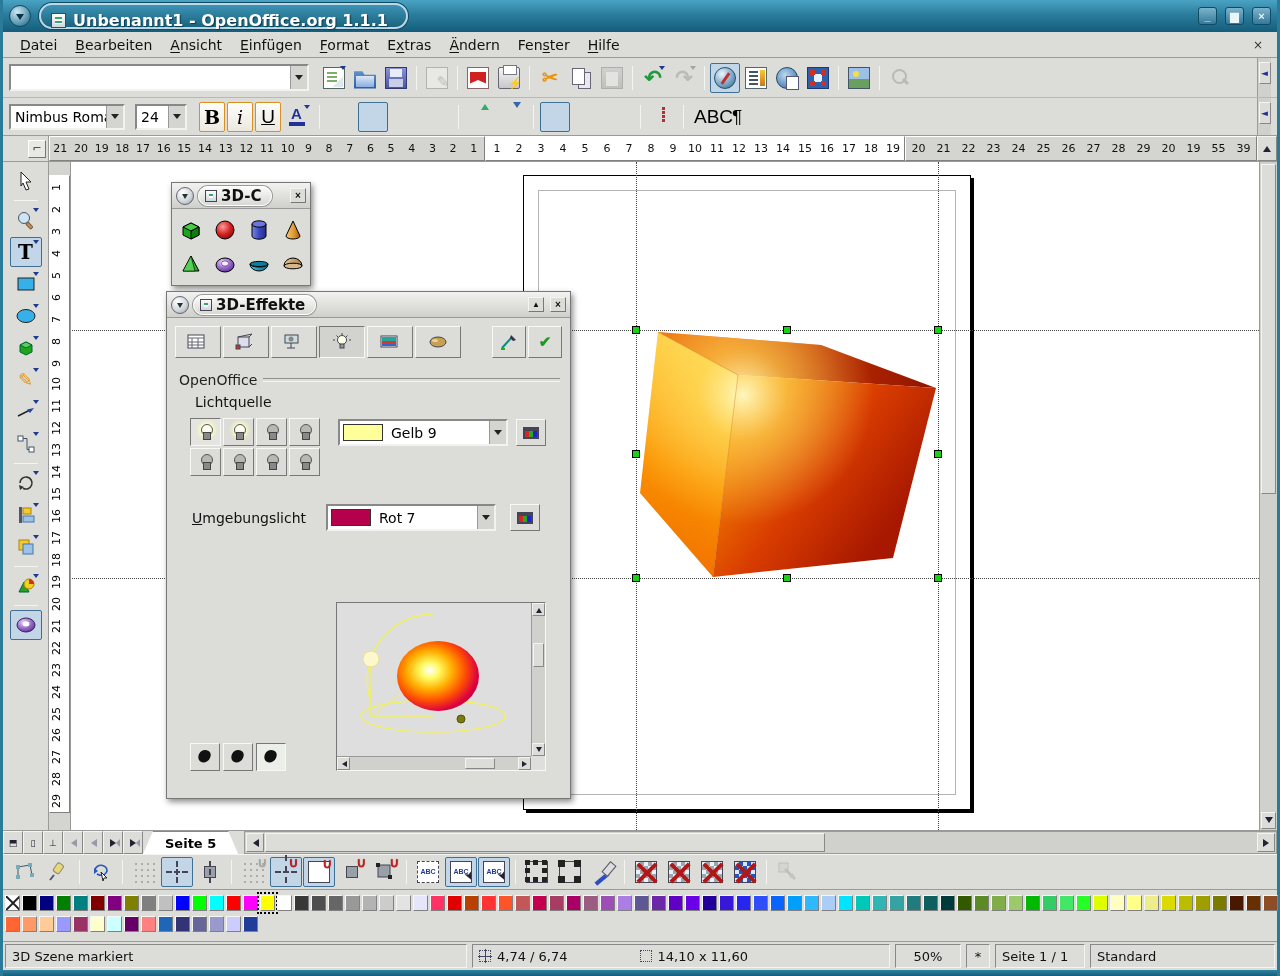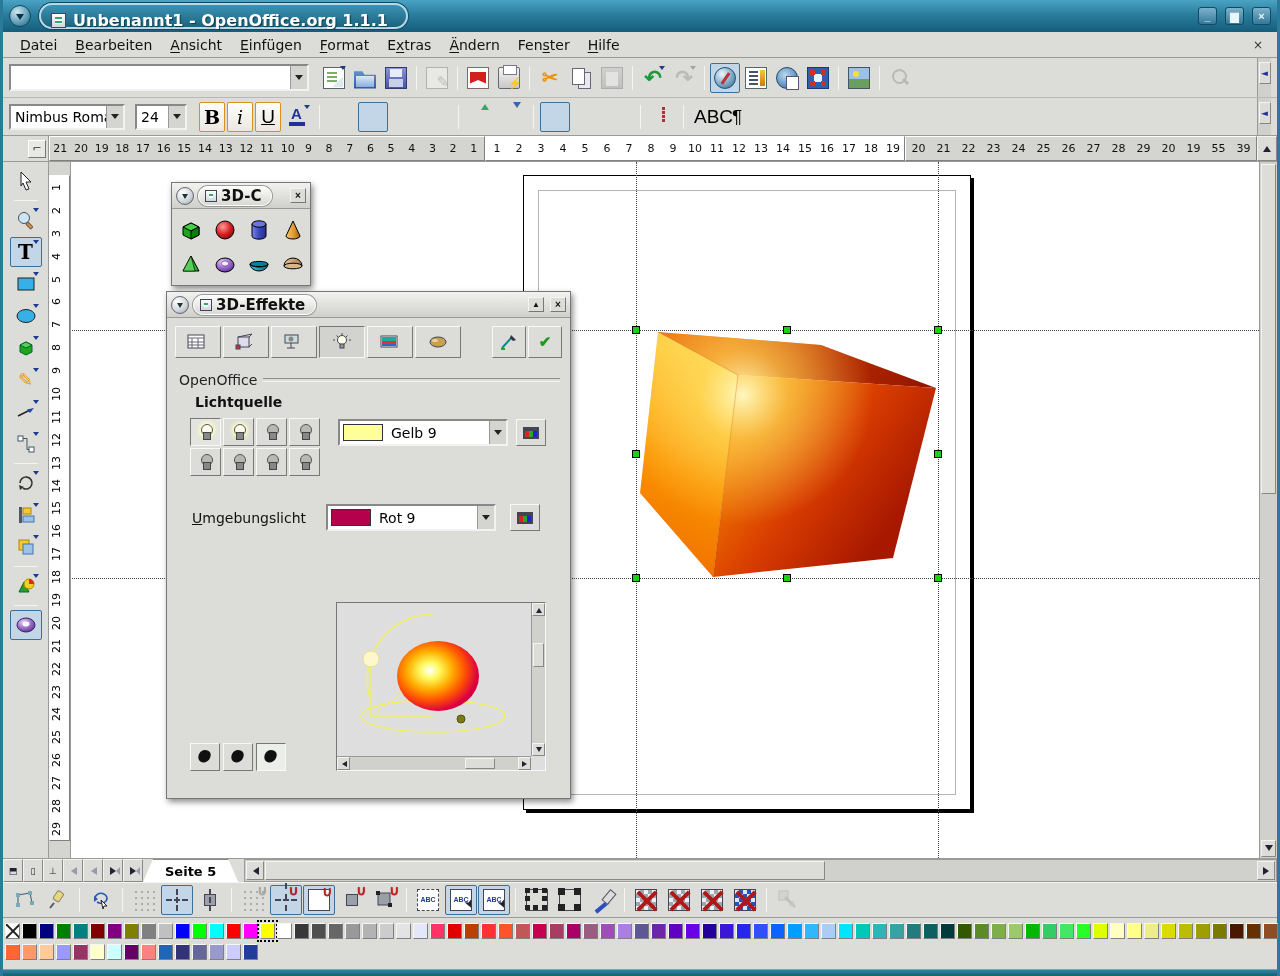--- a/index.html
+++ b/index.html
@@ -863,21 +863,21 @@
                 <line x1="2" y1="16" x2="6" y2="16" stroke="#2a2" stroke-width="2"></line>
               </svg>
           </button>
           <button class="fx-tab" style="color:#1f9a1f;font-weight:bold;font-size:15px;">✔</button>
         </span>
       </div>
 
       <div class="grp">
           <span>OpenOffice</span>
         </div>
-      <div class="lbl" style="margin:6px 0 8px 28px;font-weight:bold;">Lichtquelle</div>
+      <div class="lbl" style="margin:6px 0 8px 28px;">Lichtquelle</div>
 
       <div style="display:flex;align-items:flex-start;margin-left:23px;gap:16px;">
         <div class="bulb-grid">
             <button class="bulb-btn pressed lit">
               <span class="bulb"></span>
             </button>
             <button class="bulb-btn lit">
               <span class="bulb"></span>
             </button>
             <button class="bulb-btn">
@@ -908,21 +908,21 @@
           <button class="colordlg-btn">
               <span class="colordlg-ic"></span>
             </button>
         </div>
       </div>
 
       <div style="display:flex;align-items:center;margin:26px 0 0 25px;gap:14px;">
         <span class="lbl" style="width:120px"><u>U</u><span id="ambient-rest">mgebungslicht</span></span>
         <div class="combo dlg-combo">
           <span class="swatchbox" id="ambient-swatch" style="background: rgb(181, 0, 75);"></span>
-          <span class="cval" style="font-size:14px">Rot 9</span>
+          <span class="cval" style="font-size:14px">Rot 7</span>
           <span class="cbtn"></span>
         </div>
         <button class="colordlg-btn">
             <span class="colordlg-ic"></span>
           </button>
       </div>
 
       <div class="preview-box">
         <svg width="193" height="152" viewBox="0 0 193 152" style="position:absolute;left:1px;top:1px">
           <defs>
@@ -1198,15 +1198,31 @@
         <span class="swatch" style="background: rgb(255, 128, 128);"></span>
         <span class="swatch" style="background: rgb(31, 102, 184);"></span>
         <span class="swatch" style="background: rgb(51, 51, 119);"></span>
         <span class="swatch" style="background: rgb(102, 102, 153);"></span>
         <span class="swatch" style="background: rgb(153, 153, 204);"></span>
         <span class="swatch" style="background: rgb(204, 204, 255);"></span>
         <span class="swatch" style="background: rgb(31, 61, 153);"></span>
       </div>
   </div>
 
+  <div class="statusbar">
+    <div class="sb-box" style="width:462px">
+      <span>3D Szene markiert</span>
+    </div>
+    <div class="sb-box" style="width:418px">
+      <span class="sb-ic pos"></span>
+      <span>4,74 / 6,74</span>
+      <span style="width:60px"></span>
+      <span class="sb-ic"></span>
+      <span>14,10 x 11,60</span>
+    </div>
+    <div class="sb-box" style="width:66px;justify-content:center">50%</div>
+    <div class="sb-box" style="width:24px;justify-content:center">*</div>
+    <div class="sb-box" style="width:90px">Seite 1 / 1</div>
+    <div class="sb-box" style="flex:1">Standard</div>
+  </div>
 
   <div class="bottom-strip"></div>
 </div>
 
 </body></html>

